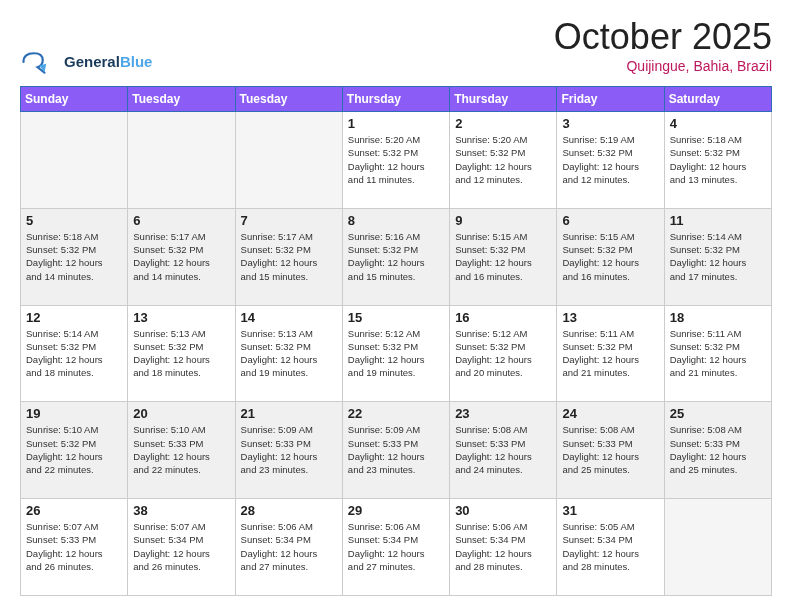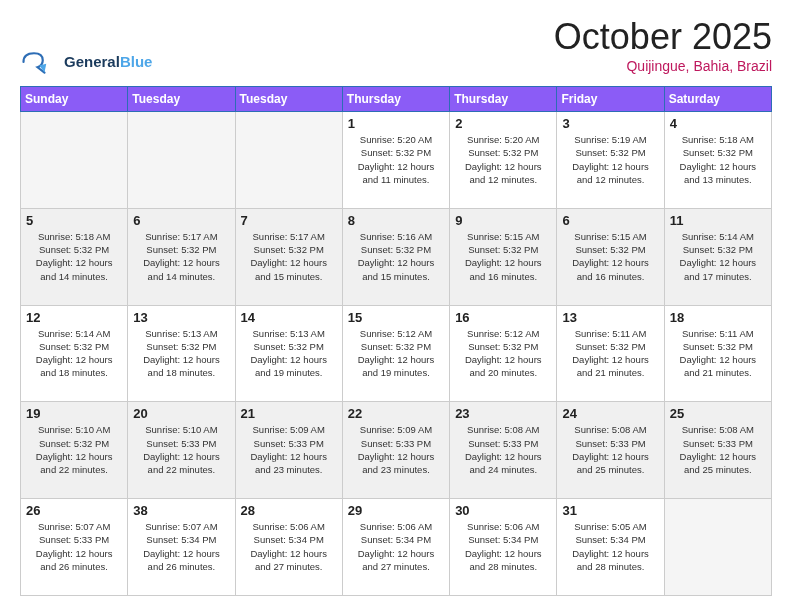--- a/index.html
+++ b/index.html
@@ -77,21 +77,20 @@
     .day-number {
       font-size: 13px;
       font-weight: bold;
       color: #222;
       margin-bottom: 2px;
     }
     .day-info {
       font-size: 9.5px;
       line-height: 1.4;
       color: #333;
-      text-align: center;
     }
     .row-alt td {
       background: #f0f0f0;
     }
   </style>
 </head>
 <body>
 
 <div class="page">
   <div class="header">

